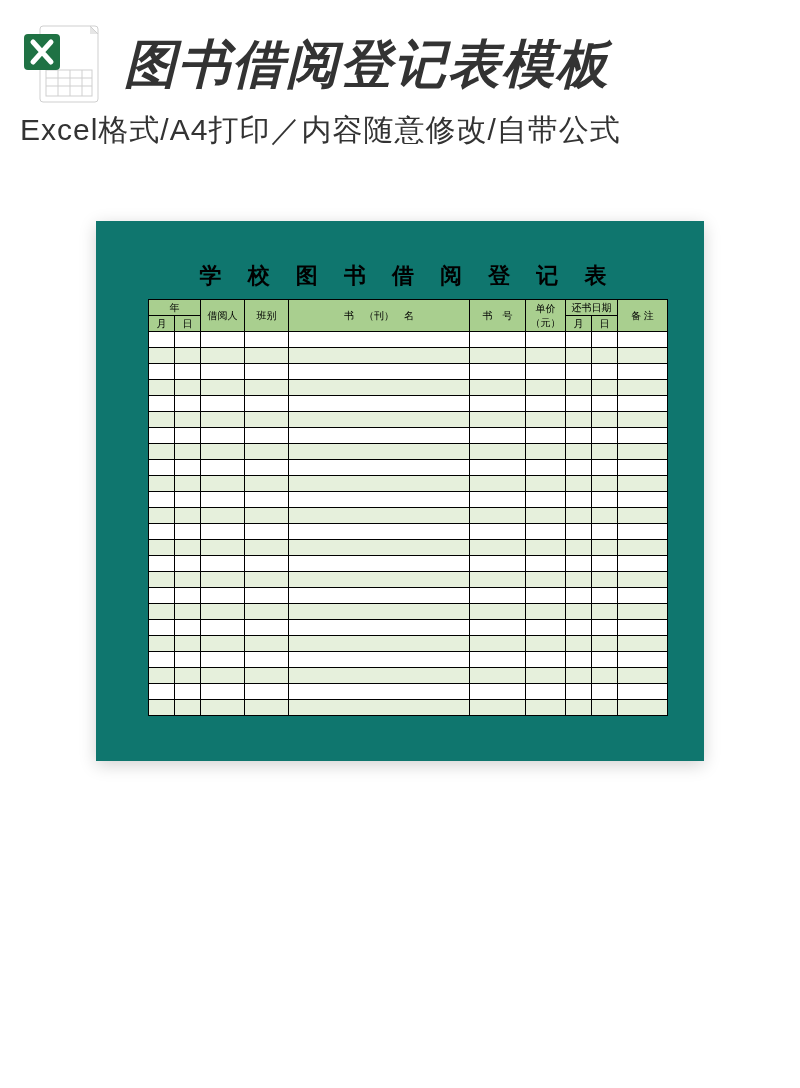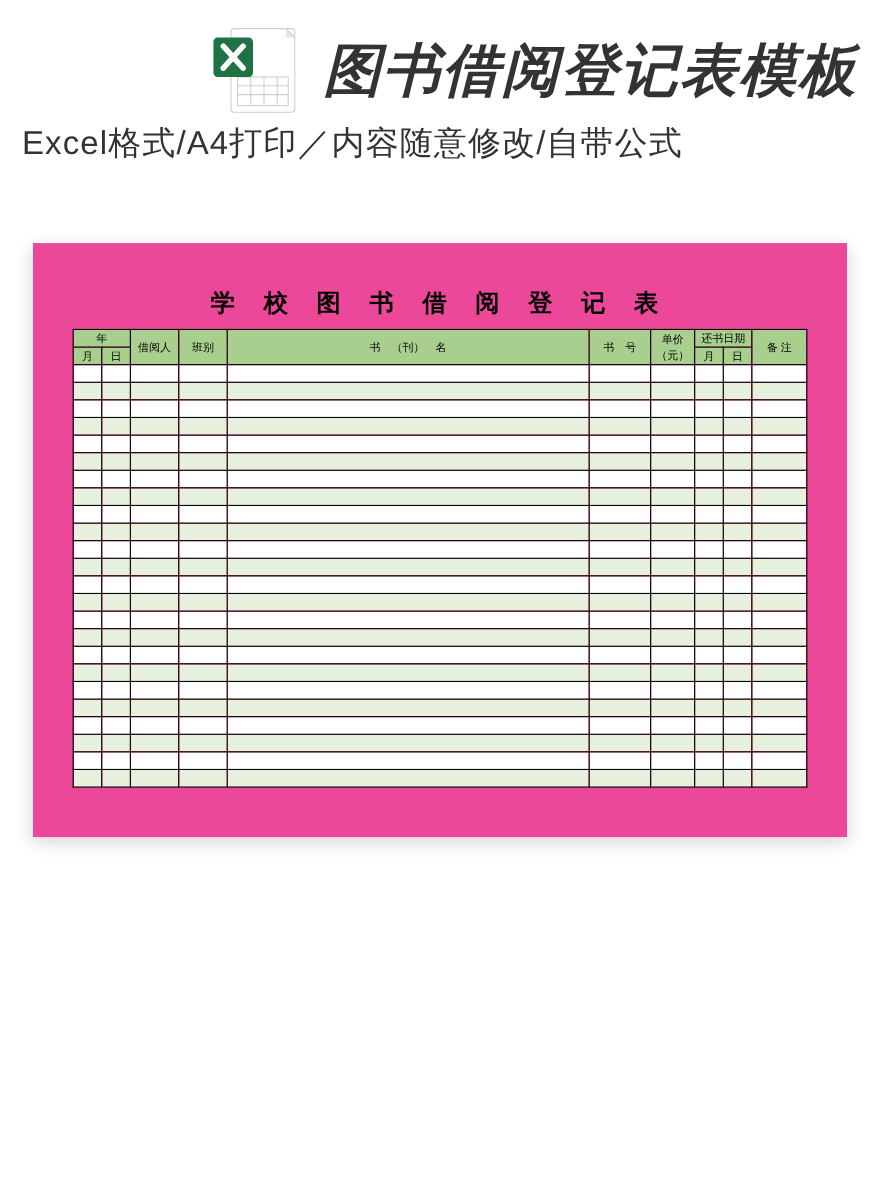--- a/index.html
+++ b/index.html
@@ -10,21 +10,20 @@
     font-family: "Microsoft YaHei", "SimSun", sans-serif;
     overflow: hidden;
   }
   .top-section {
     padding: 20px 20px 10px 20px;
   }
   .title-row {
     display: flex;
     align-items: center;
     gap: 14px;
-    justify-content: flex-end;
   }
   .excel-icon {
     width: 90px;
     height: 90px;
     flex-shrink: 0;
     position: relative;
   }
   .main-title {
     font-size: 52px;
     font-weight: 700;
@@ -36,25 +35,25 @@
     font-size: 30px;
     color: #333;
     letter-spacing: 1px;
     white-space: nowrap;
   }
   .preview-area {
     margin-top: 60px;
     padding: 0 30px;
   }
   .sheet {
-    width: 740px;
+    width: 608px;
     height: 540px;
-    background: #ec4899;
+    background: #0f766e;
     box-shadow: 0 4px 16px rgba(0,0,0,0.18);
-    padding: 40px 36px 40px 36px;
+    padding: 40px 36px 40px 52px;
     margin: 0 auto;
   }
   .sheet-title {
     text-align: center;
     font-size: 22px;
     font-weight: 700;
     letter-spacing: 10px;
     margin-bottom: 8px;
     font-family: "SimHei","Microsoft YaHei",sans-serif;
   }

